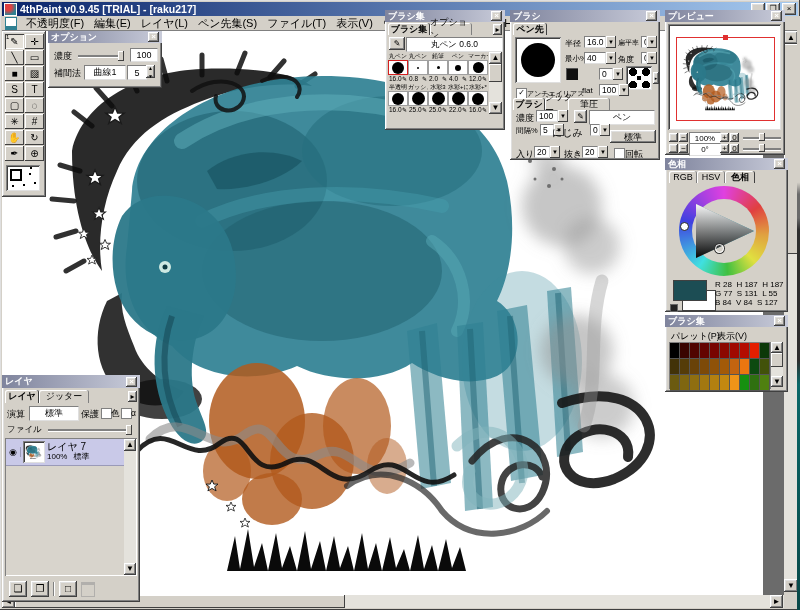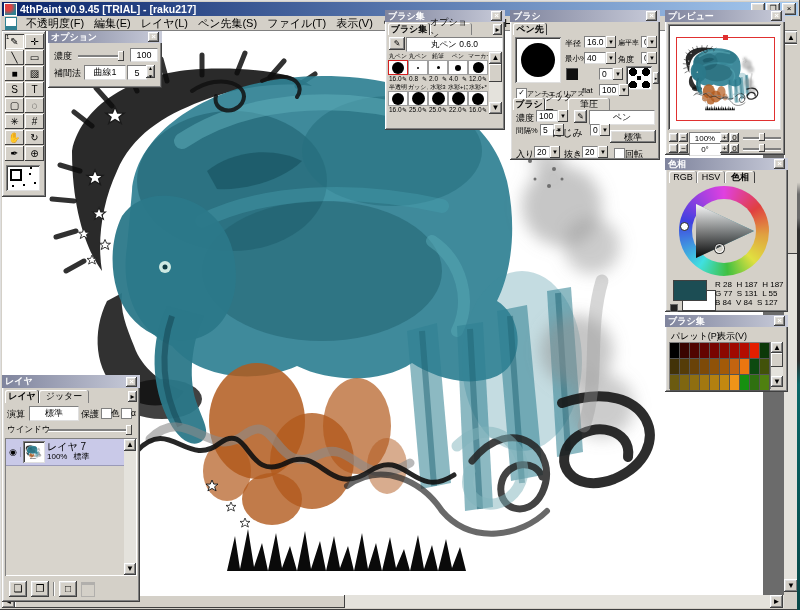--- a/index.html
+++ b/index.html
@@ -579,21 +579,21 @@
     <div class="btn" style="position:absolute;left:126px;top:16px;width:9px;height:11px;">▸</div>
 
     <span class="lbl" style="left:5px;top:33px;">演算</span>
     <div class="field" style="position:absolute;left:27px;top:31px;width:48px;height:13px;">標準</div>
     <span class="lbl" style="left:79px;top:33px;text-align:right;">保護</span>
     <span class="chk" style="left:99px;top:33px;"></span>
     <span class="lbl" style="left:109px;top:33px;font-size:8.5px;">色</span>
     <span class="chk" style="left:119px;top:33px;"></span>
     <span class="lbl" style="left:129px;top:33px;font-size:8.5px;">α</span>
 
-    <span class="lbl" style="left:5px;top:49px;font-size:8.5px;">ウインドウ</span>
+    <span class="lbl" style="left:5px;top:49px;font-size:8.5px;">ファイル</span>
     <div class="track" style="left:46px;top:54px;width:82px;"></div>
     <div class="thumb" style="left:124px;top:50px;"></div>
 
     <div class="abs" style="left:3px;top:63px;width:132px;height:138px;background:#d8d4cc;box-shadow:inset 1px 1px #808080,inset -1px -1px #fff;">
       <div class="abs" style="left:1px;top:1px;width:118px;height:26px;background:#c9c9e8;display:flex;align-items:center;border-bottom:1px solid #9a9ab8;">
         <span style="width:14px;text-align:center;font-size:9px;border-right:1px solid #9a9ab8;">◉</span>
         <span class="sunken" style="width:22px;height:22px;margin:0 2px;background:#fff;display:flex;align-items:center;justify-content:center;">
           <svg width="20" height="20" viewBox="0 0 761 565" preserveAspectRatio="xMidYMid meet">
               <use href="#artw"></use>
             </svg>

